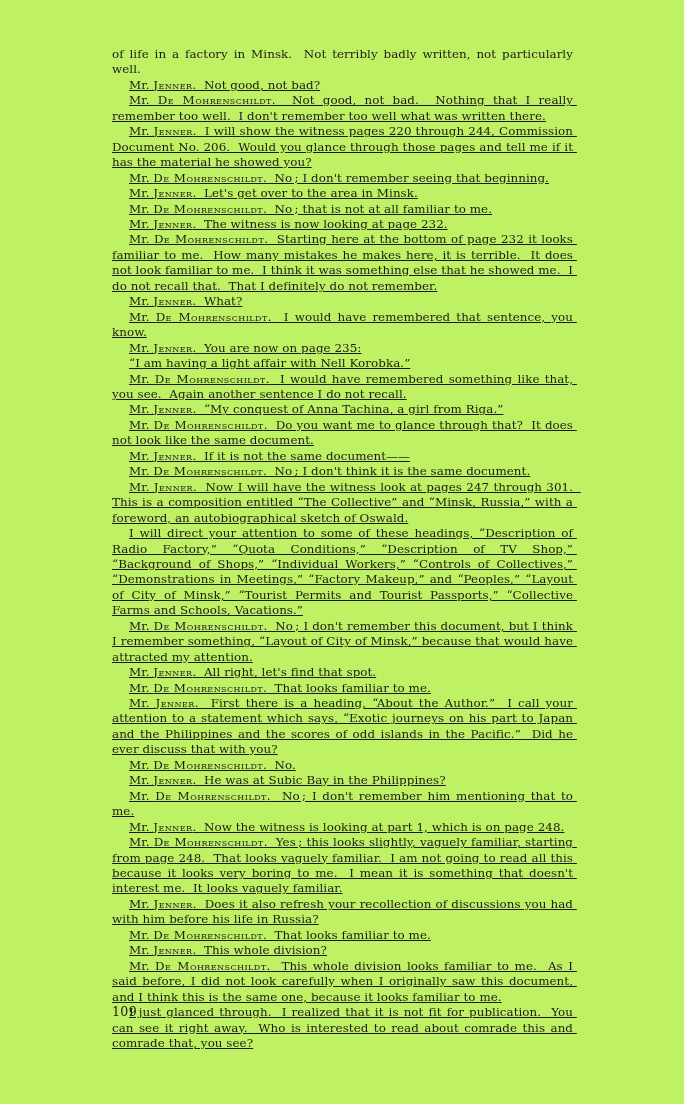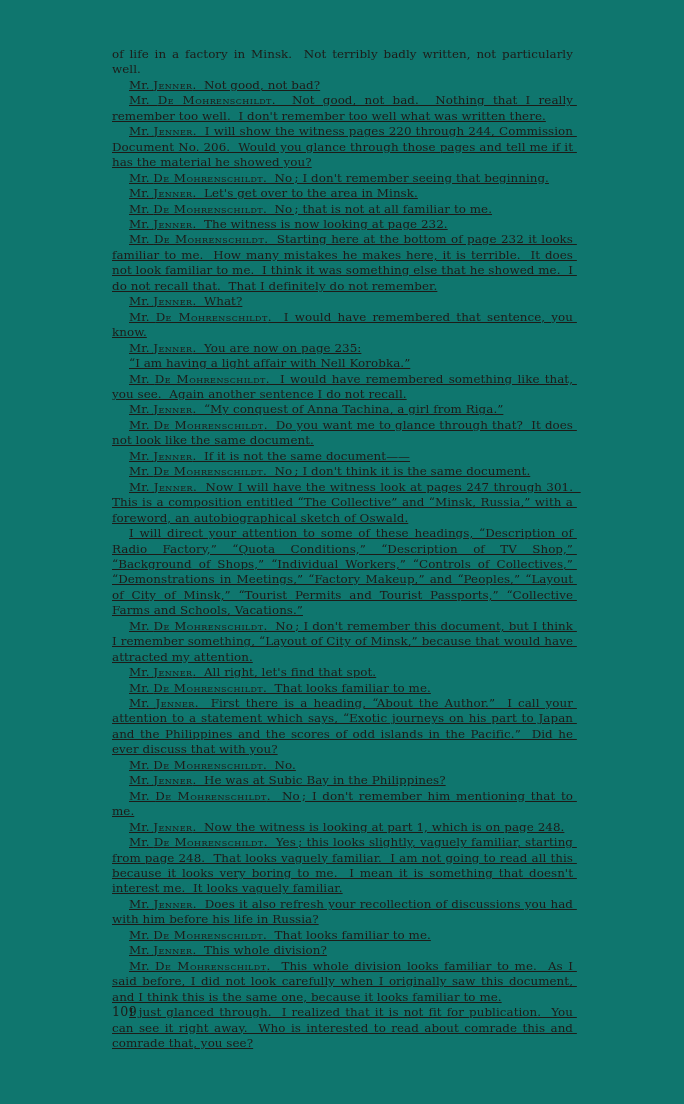--- a/index.html
+++ b/index.html
@@ -4,21 +4,21 @@
 <style>
   html, body {
     margin: 0;
     padding: 0;
     background: #ffffff;
   }
   .page {
     position: relative;
     width: 684px;
     height: 1104px;
-    background: #0f766e;
+    background: #bef264;
     color: #1d1b18;
     font-family: "DejaVu Serif", "Liberation Serif", serif;
     overflow: hidden;
   }
   .transcript {
     position: absolute;
     left: 112px;
     top: 47px;
     width: 461px;
     font-size: 11.9px;

